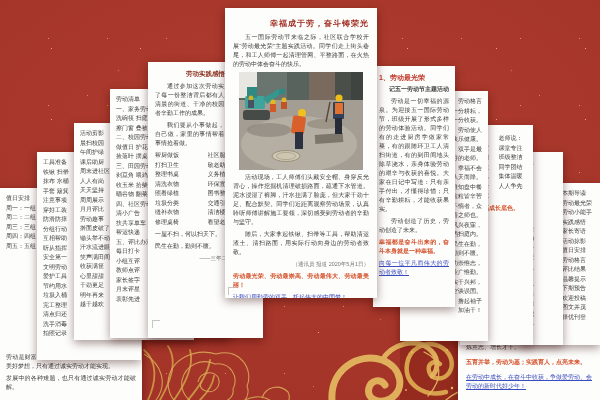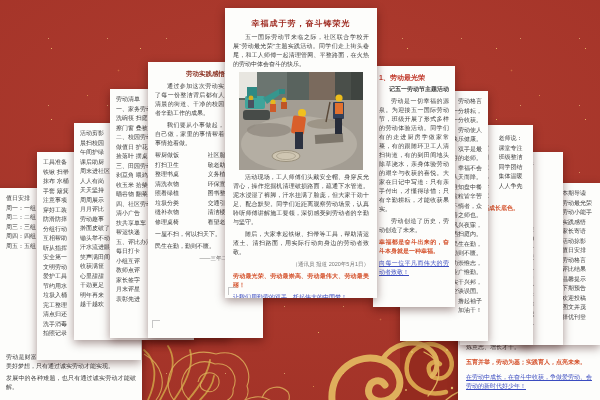--- a/index.html
+++ b/index.html
@@ -14,21 +14,21 @@
         radial-gradient(circle, rgba(230,150,80,.5) 0 .7px, transparent 1.1px) 53px 29px / 131px 83px repeat,
         radial-gradient(140% 120% at 50% 35%, rgba(255,240,220,.05), rgba(40,0,0,.14)),
         #ac3327;}
   .florals{position:absolute;inset:0;z-index:2;pointer-events:none;}
 
   .page{position:absolute;background:#fdfdfb;box-shadow:0 3px 9px rgba(45,5,0,.42);
         box-sizing:border-box;color:#3c3c3c;overflow:hidden;}
   .body{font-size:6px;line-height:9px;text-align:justify;margin:3px 0;color:#3c3c3c;}
   .ind{text-indent:12px;}
   .ln{font-size:6px;line-height:9.5px;white-space:nowrap;overflow:hidden;color:#3e3e3e;}
-  .c-title{font-size:8px;font-weight:bold;color:#9e2a20;text-align:center;
+  .c-title{font-size:8px;font-weight:bold;color:#9e2a20;text-align:right;
            letter-spacing:1px;margin:6px 0 4px;}
   .hl-o{color:#d4502a;font-weight:bold;}
   .hl-b{color:#3b4cc0;text-decoration:underline;text-underline-offset:1px;}
   .byline{color:#777;text-align:right;font-size:5.5px;}
   .photo{width:124px;height:98px;margin:2px auto;overflow:hidden;background:#a39d93;}
 
   
   .pg-c {left:225px;top:8px;  width:152px;height:290px;z-index:10;padding:4px 8px;}
   .pg-l1{left:148px;top:62px; width:115px;height:276px;z-index:8;padding:5px 7px;}
   .pg-l2{left:110px;top:89px; width:120px;height:249px;z-index:7;padding:6px;}

